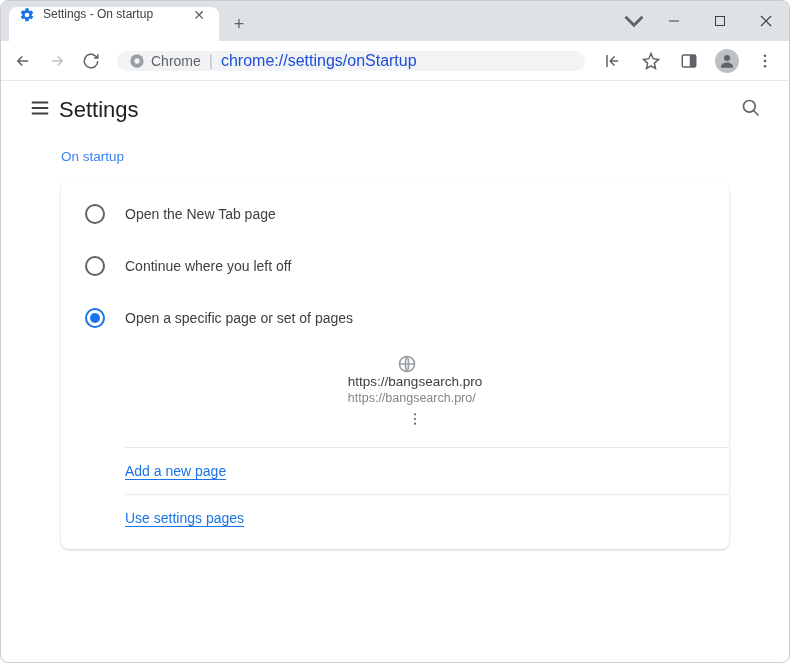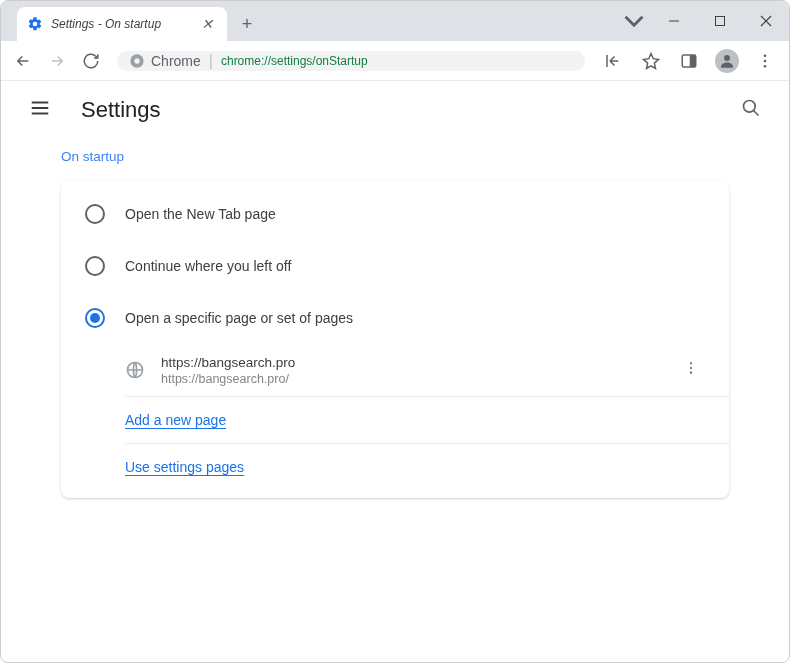--- a/index.html
+++ b/index.html
@@ -1,62 +1,62 @@
 <!DOCTYPE html>
 <html><head>
 <meta charset="utf-8">
 <style>
 * { margin: 0; padding: 0; box-sizing: border-box; font-family: "Segoe UI", Arial, sans-serif; }
 body { width: 790px; height: 663px; background: #fff; overflow: hidden; position: relative; border: 1px solid #ccc; border-radius: 8px; }
 
 
 .titlebar { height: 40px; background: #dee1e6; display: flex; align-items: flex-end; }
-.tab { background: #fff; height: 34px; margin-left: 16px; border-radius: 8px 8px 0 0; display: flex; align-items: center; padding: 0 10px; min-width: 210px; position: relative; font-style: italic; }
+.tab { background: #fff; height: 34px; margin-left: 8px; border-radius: 8px 8px 0 0; display: flex; align-items: flex-start; padding: 0 10px; min-width: 210px; position: relative; }
 .tab-icon svg { width: 16px; height: 16px; display: block; }
 .tab-title { font-size: 12px; color: #3c4043; margin-left: 8px; flex: 1; }
 .tab-close { color: #5f6368; font-size: 14px; cursor: pointer; padding: 0 4px; }
 .newtab { width: 28px; height: 28px; display: flex; align-items: center; justify-content: center; color: #5f6368; font-size: 18px; cursor: pointer; margin-left: 6px; margin-bottom: 3px; }
 .win-controls { margin-left: auto; display: flex; height: 40px; }
 .win-btn { width: 46px; display: flex; align-items: center; justify-content: center; color: #3c4043; cursor: pointer; }
 .win-btn svg { width: 12px; height: 12px; }
 .win-caret { width: 34px; display:flex; align-items:center; justify-content:center; color:#5f6368; }
 
 
 .toolbar { height: 40px; background: #fff; display: flex; align-items: center; padding: 0 8px; gap: 6px; border-bottom: 1px solid #e8eaed; }
 .nav-btn { width: 28px; height: 28px; border-radius: 50%; display: flex; align-items: center; justify-content: center; color: #5f6368; cursor: pointer; }
 .nav-btn.disabled { color: #bdc1c6; }
 .nav-btn svg { width: 18px; height: 18px; }
 .omnibox { flex: 1; height: 20px; background: #f1f3f4; border-radius: 15px; display: flex; align-items: center; padding: 0 12px; gap: 8px; margin: 0 6px; }
 .omni-chrome { display: flex; align-items: center; gap: 6px; color: #5f6368; font-size: 14px; }
 .omni-chrome svg { width: 16px; height: 16px; }
 .omni-divider { color: #bdc1c6; }
-.omni-url { color: #15803d; font-size: 12px; }
+.omni-url { color: #1d4ed8; font-size: 16px; }
 .tool-icon { width: 32px; height: 32px; display: flex; align-items: center; justify-content: center; color: #5f6368; cursor: pointer; }
 .tool-icon svg { width: 18px; height: 18px; }
 .avatar { width: 24px; height: 24px; border-radius: 50%; background: #bdc1c6; display: flex; align-items: center; justify-content: center; }
 .avatar svg { width: 18px; height: 18px; fill: #5f6368; }
 
 
 .settings-header { height: 58px; display: flex; align-items: center; padding: 0 20px; }
 .menu-icon { cursor: pointer; padding: 8px; color: #3c4043; }
 .menu-icon svg { width: 22px; height: 22px; }
-.settings-title { font-size: 22px; font-weight: 500; color: #202124; margin-left: 22px; }
+.settings-title { font-size: 22px; font-weight: 500; color: #202124; margin-left: 0; }
 .search-icon-btn { margin-left: auto; padding: 8px; cursor: pointer; color: #5f6368; }
 .search-icon-btn svg { width: 20px; height: 20px; }
 
 
 .content { padding: 10px 60px; }
 .section-title { font-size: 13.5px; color: #3b82f6; margin-bottom: 16px; }
 .card { background: #fff; border-radius: 8px; box-shadow: 0 1px 2px rgba(60,64,67,.15), 0 1px 3px rgba(60,64,67,.1); padding: 8px 0; }
 .radio-row { display: flex; align-items: center; padding: 16px 24px; cursor: pointer; }
 .radio { width: 20px; height: 20px; border: 2px solid #5f6368; border-radius: 50%; margin-right: 20px; position: relative; flex-shrink: 0; }
 .radio.selected { border-color: #1a73e8; }
 .radio.selected::after { content: ''; position: absolute; width: 10px; height: 10px; background: #1a73e8; border-radius: 50%; top: 3px; left: 3px; }
 .radio-label { font-size: 14px; color: #3c4043; }
-.page-item { display: flex; align-items: center; padding: 10px 24px 10px 64px; }
+.page-item { display: flex; align-items: center; padding: 10px 24px 10px 64px; flex-direction: column; }
 .globe { width: 20px; height: 20px; display:flex; align-items:center; justify-content:center; color:#9aa0a6; margin-right: 16px; flex-shrink:0; }
 .globe svg { width:20px; height:20px; }
 .page-text { flex: 1; }
 .page-name { font-size: 13.5px; color: #3c4043; }
 .page-url { font-size: 12.5px; color: #80868b; margin-top: 2px; }
 .more-btn { color: #5f6368; cursor: pointer; padding: 6px; }
 .more-btn svg { width: 16px; height: 16px; }
 .inner-divider { height: 1px; background: #e8eaed; margin-left: 64px; }
 .link-row { padding: 14px 24px 14px 64px; }
 .link-text { color: #1a73e8; font-size: 14px; cursor: pointer; border-bottom: 1px solid #1a73e8; }

